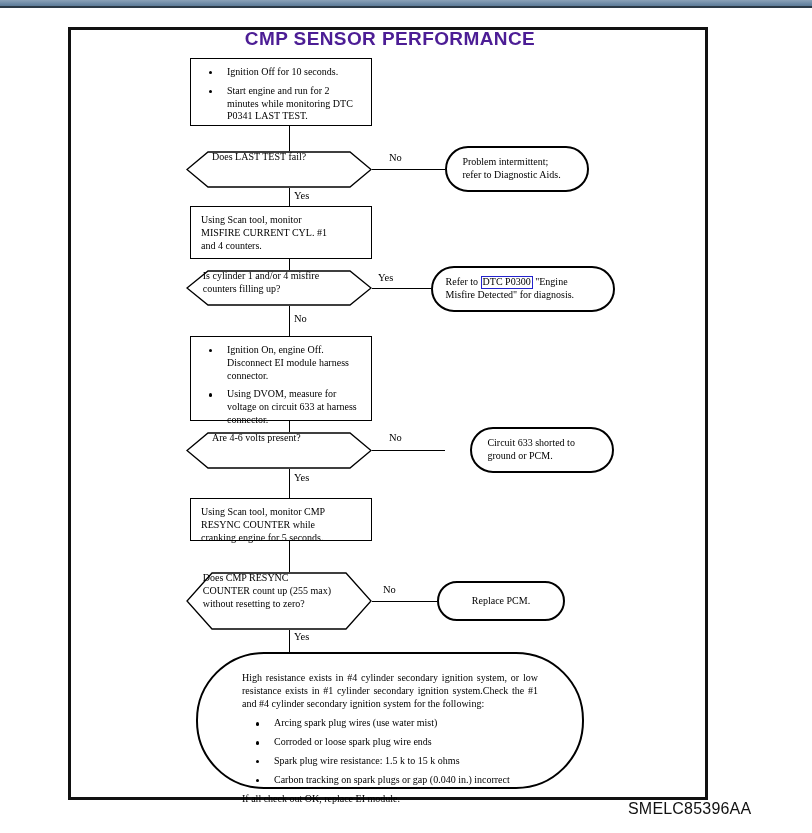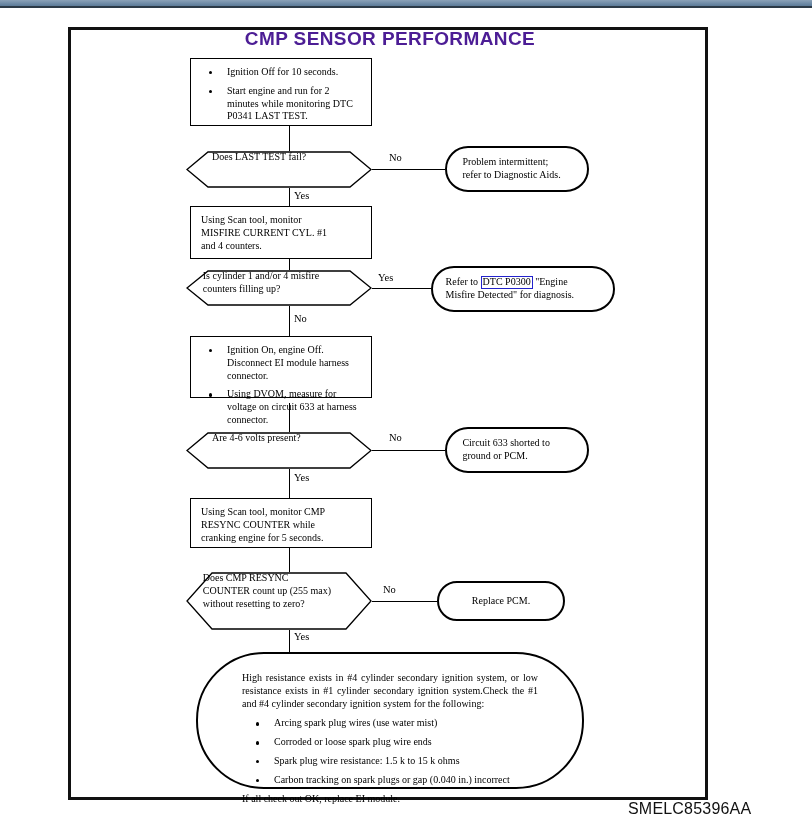--- a/index.html
+++ b/index.html
@@ -241,42 +241,42 @@
       <div class="plain-line">counters filling up?</div>
     </div>
   </div>
 
   <div class="terminator node" style="left:431px; top:266px; width:184px; height:46px; border-radius:23px;">
     <div class="ttext" style="padding-left:7%; padding-right:8%;">
       <span>Refer to </span><span class="linkbox">DTC P0300</span><span> "Engine Misfire Detected" for diagnosis.</span>
     </div>
   </div>
 
-  <div class="node process" style="left:190px; top:336px; width:182px; height:62px;">
+  <div class="node process" style="left:190px; top:336px; width:182px; height:85px;">
     <ul class="blist">
       <li>Ignition On, engine Off. Disconnect EI module harness connector.</li>
       <li>Using DVOM, measure for voltage on circuit 633 at harness connector.</li>
     </ul>
   </div>
 
   <div class="node decision" style="left:186px; top:432px; width:186px; height:37px;">
     <svg class="hexsvg" viewBox="0 0 186 37" preserveAspectRatio="none">
       <polygon points="22,1 164,1 185,18.5 164,36 22,36 1,18.5" fill="#ffffff" stroke="#000000" stroke-width="1.3" vector-effect="non-scaling-stroke"></polygon>
     </svg>
     <div class="dtext">Are 4-6 volts present?</div>
   </div>
 
-  <div class="terminator node" style="left:445px; top:427px; width:144px; height:46px; border-radius:23px;">
+  <div class="terminator node" style="left:470px; top:427px; width:144px; height:46px; border-radius:23px;">
     <div class="ttext">
       <div class="plain-line">Circuit 633 shorted to</div>
       <div class="plain-line">ground or PCM.</div>
     </div>
   </div>
 
-  <div class="node process" style="left:190px; top:498px; width:182px; height:50px;">
+  <div class="node process" style="left:190px; top:498px; width:182px; height:43px;">
     <div class="plain-line">Using Scan tool, monitor CMP</div>
     <div class="plain-line">RESYNC COUNTER while</div>
     <div class="plain-line">cranking engine for 5 seconds.</div>
   </div>
 
   <div class="node decision" style="left:186px; top:572px; width:186px; height:58px;">
     <svg class="hexsvg" viewBox="0 0 186 58" preserveAspectRatio="none">
       <polygon points="26,1 160,1 185,29 160,57 26,57 1,29" fill="#ffffff" stroke="#000000" stroke-width="1.3" vector-effect="non-scaling-stroke"></polygon>
     </svg>
     <div class="dtext" style="padding-left:9%;">

